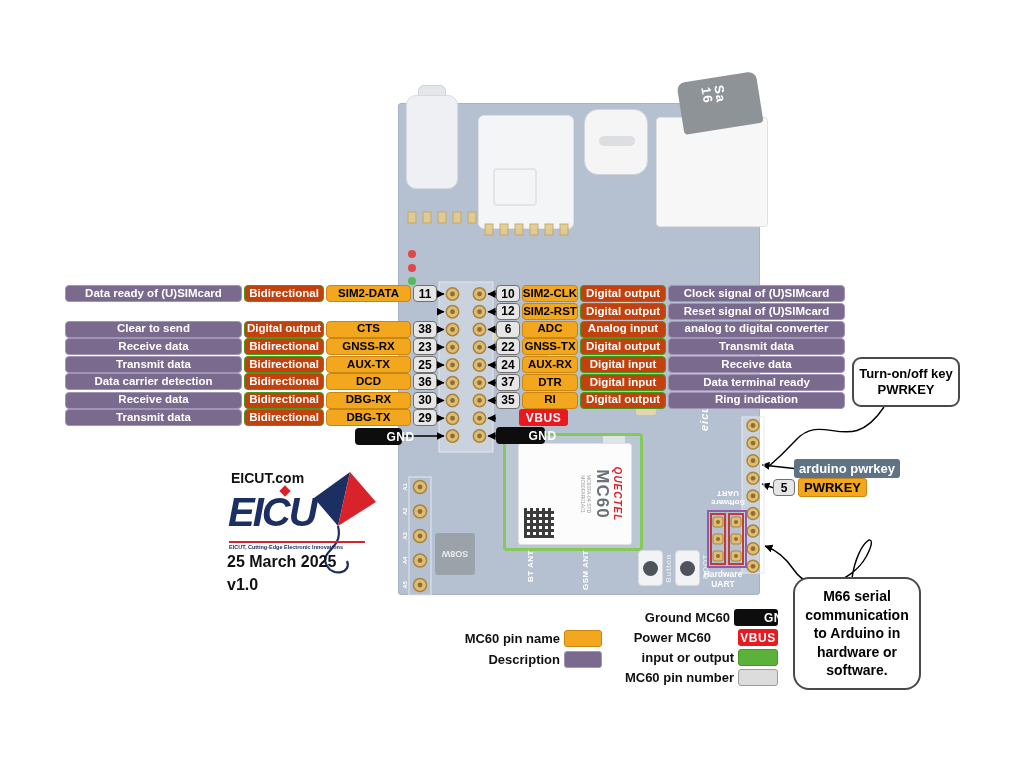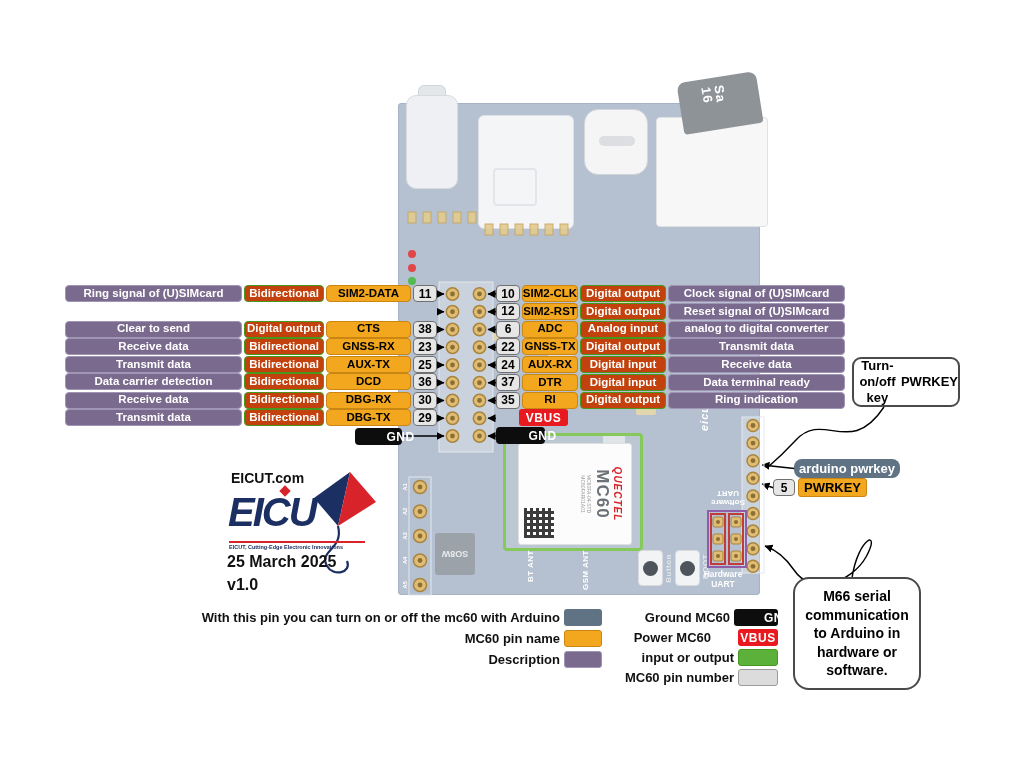--- a/index.html
+++ b/index.html
@@ -46,27 +46,27 @@
   #right-rows{left:496px;top:285px;width:349px;height:160px;}
   .prow{position:absolute;left:0;height:17px;width:100%;}
   .cell{position:absolute;top:0;height:17px;display:flex;align-items:center;justify-content:center;
         font-size:11.5px;line-height:1;white-space:nowrap;border-radius:4px;box-sizing:border-box;}
   .purple{background:#7a6a8d;color:#fff;border:1px solid #a195b5;}
   .green{background:#c2410c;color:#fff;border:1px solid #46981f;}
   .orange{background:#f2a71f;color:#000;border:1px solid #c98612;}
   .numbadge{background:#e6e6e6;color:#000;border:1.5px solid #707070;border-radius:4px;font-size:12px;}
   .gnd{background:#0d0d0d;color:#fff;border-radius:4px;letter-spacing:.5px;font-size:12px;padding-left:44px;}
   .vbus{background:#e8191f;color:#fff;border-radius:3px;letter-spacing:.5px;font-size:12px;margin-left:23px;}
-  .slate{background:#5f7384;color:#fff;border-radius:8px;}
+  .slate{background:#5f7384;color:#fff;border-radius:3px;}
   .c-desc{left:0;width:177px}.c-dir{left:179px;width:80px}.c-pin{left:261px;width:85px}.c-num{left:348px;width:24px}
   .r-num{left:0;width:24px}.r-pin{left:26px;width:56px}.r-dir{left:84px;width:86px}.r-desc{left:172px;width:177px}
   .abadge{position:absolute;z-index:6;display:flex;align-items:center;justify-content:center;height:17px;box-sizing:border-box;}
   
   .callout{position:absolute;z-index:6;background:#fff;border:2px solid #4a4a4a;color:#000;
-           display:flex;flex-direction:row;align-items:center;justify-content:center;
+           display:flex;flex-direction:column;align-items:center;justify-content:center;
            font-size:13px;line-height:16px;text-align:center;box-sizing:border-box;}
   #pwr-callout{left:852px;top:357px;width:108px;height:50px;border-radius:9px;}
   #m66-note{left:793px;top:577px;width:128px;height:113px;border-radius:16px;font-size:14px;line-height:18.5px;padding:4px;}
   
   .legrow{position:absolute;z-index:6;display:flex;align-items:center;justify-content:flex-end;gap:4px;}
   .legtxt{font-size:13px;color:#111;white-space:nowrap;}
   .swatch{width:38px;height:17px;border-radius:3px;display:flex;align-items:center;justify-content:center;font-size:12px;box-sizing:border-box;}
   .sw-slate{background:#5f7384;}
   .sw-orange{background:#f2a71f;border:1px solid #c98612;}
   .sw-purple{background:#7a6a8d;border:1px solid #a195b5;}
@@ -262,21 +262,21 @@
       <rect x="530" y="224" width="8" height="11" fill="#e3cb8e" stroke="#c7a55e" opacity="0.9"></rect>
       <rect x="545" y="224" width="8" height="11" fill="#e3cb8e" stroke="#c7a55e" opacity="0.9"></rect>
       <rect x="560" y="224" width="8" height="11" fill="#e3cb8e" stroke="#c7a55e" opacity="0.9"></rect>
       <circle cx="412" cy="254" r="4" fill="#e04848"></circle>
       <circle cx="412" cy="268" r="4" fill="#e04848"></circle>
       <circle cx="412" cy="281" r="4" fill="#55b954"></circle>
     </svg>
 
   <div id="left-rows">
       <div class="prow" style="top: 0px;">
-      <div class="cell purple c-desc">Ring signal of (U)SIMcard</div>
+      <div class="cell purple c-desc">Data ready of (U)SIMcard</div>
       <div class="cell green c-dir">Bidirectional</div>
       <div class="cell orange c-pin">SIM2-DATA</div>
       <div class="cell numbadge c-num">11</div>
     </div>
       <div class="prow" style="top: 35.5px;">
       <div class="cell purple c-desc">Clear to send</div>
       <div class="cell green c-dir">Digital output</div>
       <div class="cell orange c-pin">CTS</div>
       <div class="cell numbadge c-num">38</div>
     </div>
@@ -375,24 +375,20 @@
   <div id="logo-diamond"></div>
   <svg id="kite" width="84" height="116">
     <polygon points="14,32 50,6 38,60" fill="#1c2f63"></polygon>
     <polygon points="50,6 76,36 38,60" fill="#d8232a"></polygon>
     <path d="M38,60 C44,84 18,84 27,100 C33,111 52,107 47,95" fill="none" stroke="#1c2f63" stroke-width="2.2"></path>
   </svg>
   <div id="brand-tagline">EICUT, Cutting-Edge Electronic Innovations</div>
   <div id="brand-date">25 March 2025</div>
   <div id="brand-version">v1.0</div>
 
-  <div class="legrow" style="left:160px;top:609px;width:442px;">
-    <span class="legtxt">With this pin you can turn on or off the mc60 with Arduino</span>
-    <span class="swatch sw-slate"></span>
-  </div>
   <div class="legrow" style="left:160px;top:630px;width:442px;">
     <span class="legtxt">MC60 pin name</span>
     <span class="swatch sw-orange"></span>
   </div>
   <div class="legrow" style="left:160px;top:651px;width:442px;">
     <span class="legtxt">Description</span>
     <span class="swatch sw-purple"></span>
   </div>
 
   <div class="legrow" style="left:560px;top:609px;width:218px;">

